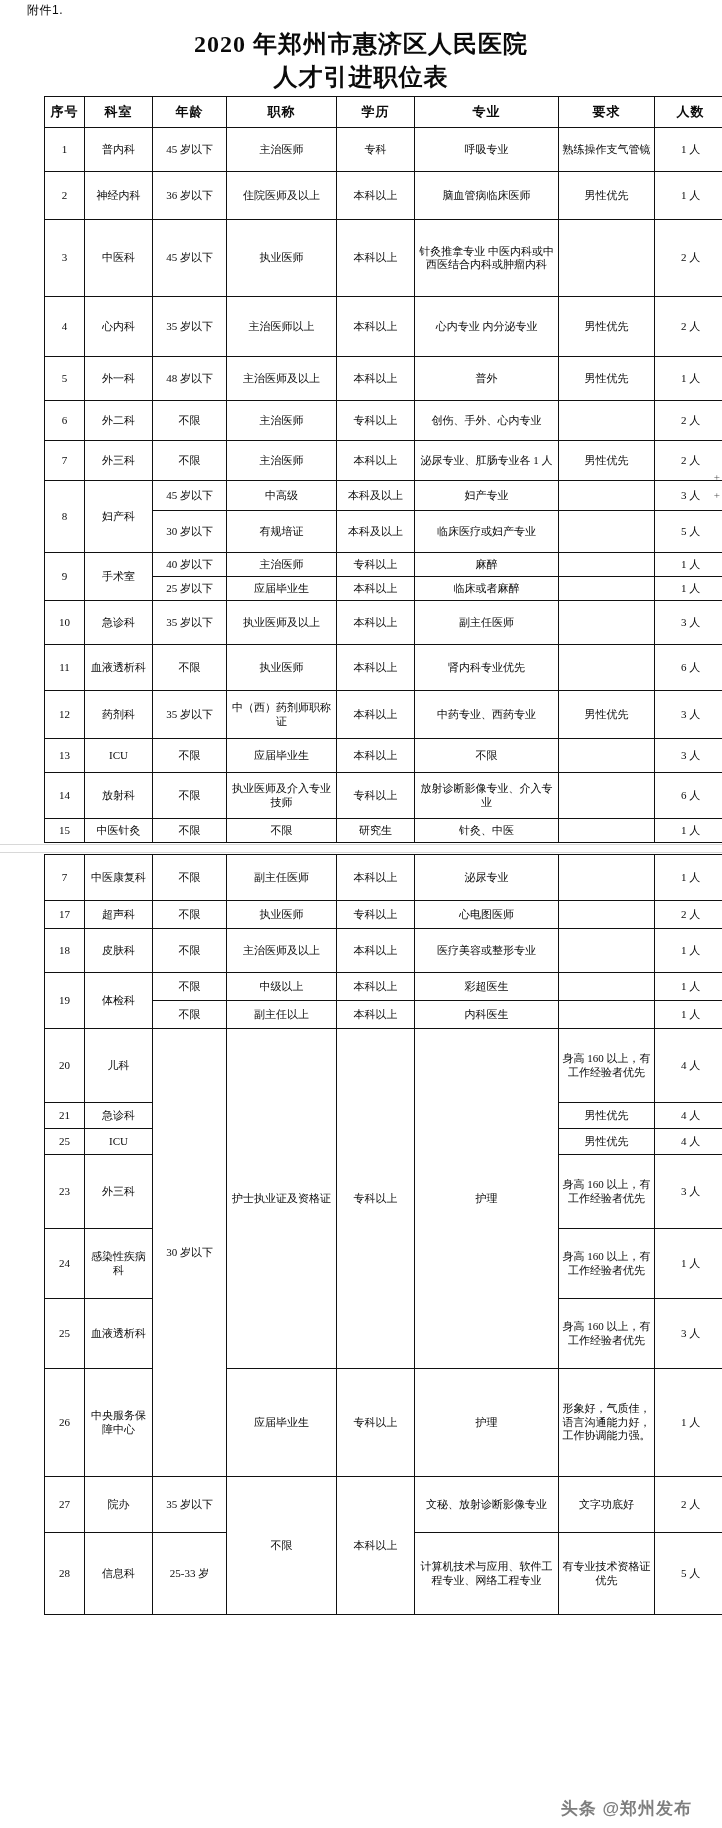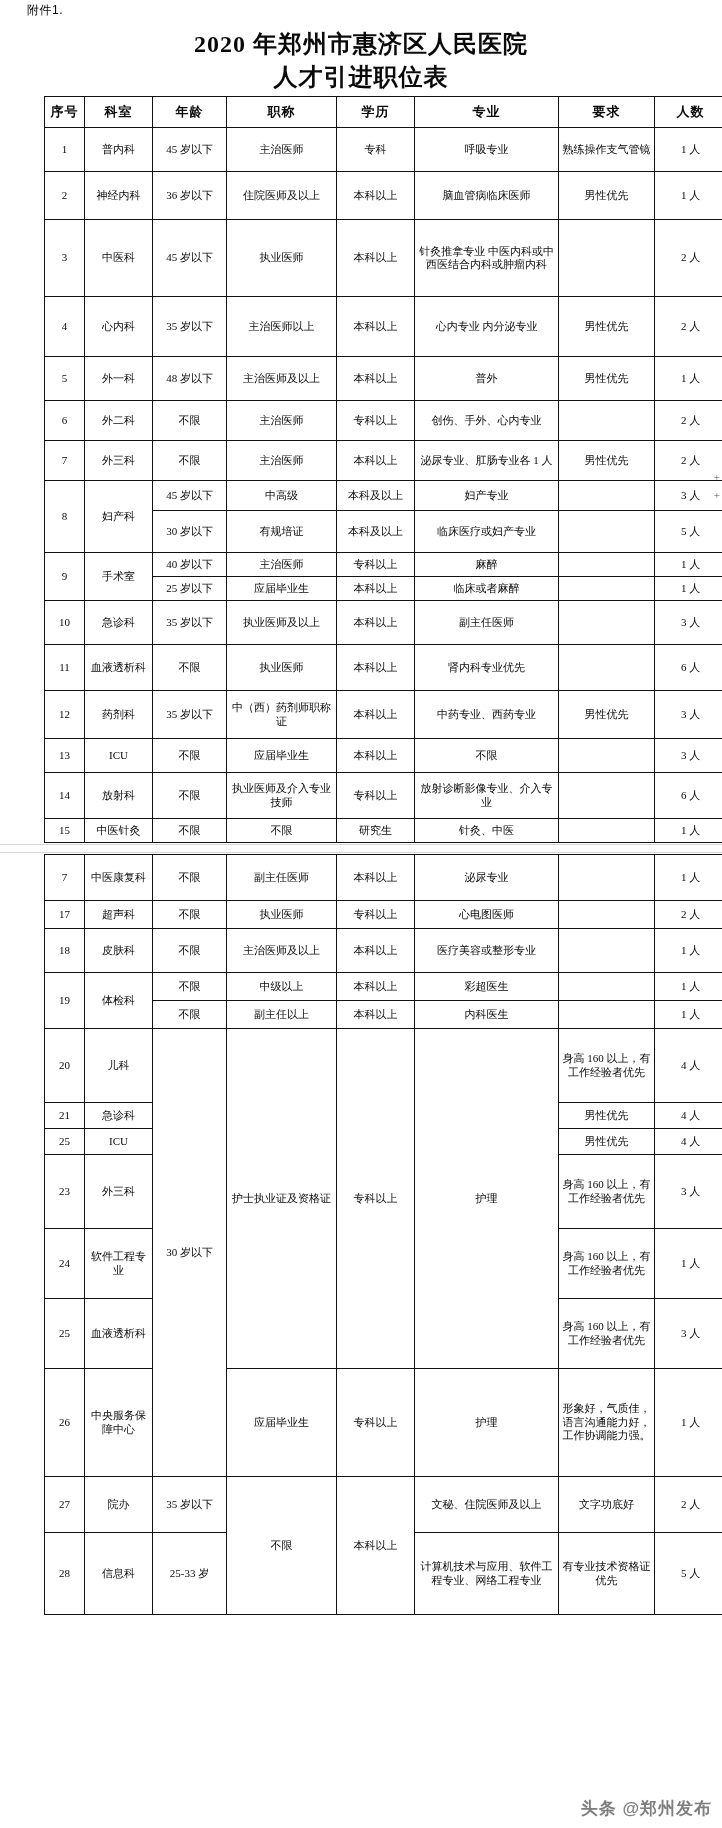--- a/index.html
+++ b/index.html
@@ -96,21 +96,21 @@
     position: absolute;
     right: 2px;
     font-size: 11px;
     color: #555;
     line-height: 1;
   }
 
   
   .watermark {
     position: absolute;
-    right: 10px;
+    right: 30px;
     bottom: 8px;
     font-size: 17px;
     font-weight: bold;
     color: #7e7e7e;
     letter-spacing: 1px;
     font-family: "Liberation Sans", sans-serif;
     white-space: nowrap;
   }
 </style>
 </head>
@@ -414,21 +414,21 @@
           <td class="cnt">4 人</td>
         </tr>
         <tr style="height:74px">
           <td class="num">23</td>
           <td>外三科</td>
           <td>身高 160 以上，有工作经验者优先</td>
           <td class="cnt">3 人</td>
         </tr>
         <tr style="height:70px">
           <td class="num">24</td>
-          <td>软件工程专业</td>
+          <td>感染性疾病科</td>
           <td>身高 160 以上，有工作经验者优先</td>
           <td class="cnt">1 人</td>
         </tr>
         <tr style="height:70px">
           <td class="num">25</td>
           <td>血液透析科</td>
           <td>身高 160 以上，有工作经验者优先</td>
           <td class="cnt">3 人</td>
         </tr>
 
@@ -441,21 +441,21 @@
           <td>形象好，气质佳，语言沟通能力好，工作协调能力强。</td>
           <td class="cnt">1 人</td>
         </tr>
 
         <tr style="height:56px">
           <td class="num">27</td>
           <td>院办</td>
           <td>35 岁以下</td>
           <td rowspan="2">不限</td>
           <td rowspan="2">本科以上</td>
-          <td>文秘、住院医师及以上</td>
+          <td>文秘、放射诊断影像专业</td>
           <td>文字功底好</td>
           <td class="cnt">2 人</td>
         </tr>
         <tr style="height:82px">
           <td class="num">28</td>
           <td>信息科</td>
           <td>25-33 岁</td>
           <td>计算机技术与应用、软件工程专业、网络工程专业</td>
           <td>有专业技术资格证优先</td>
           <td class="cnt">5 人</td>

